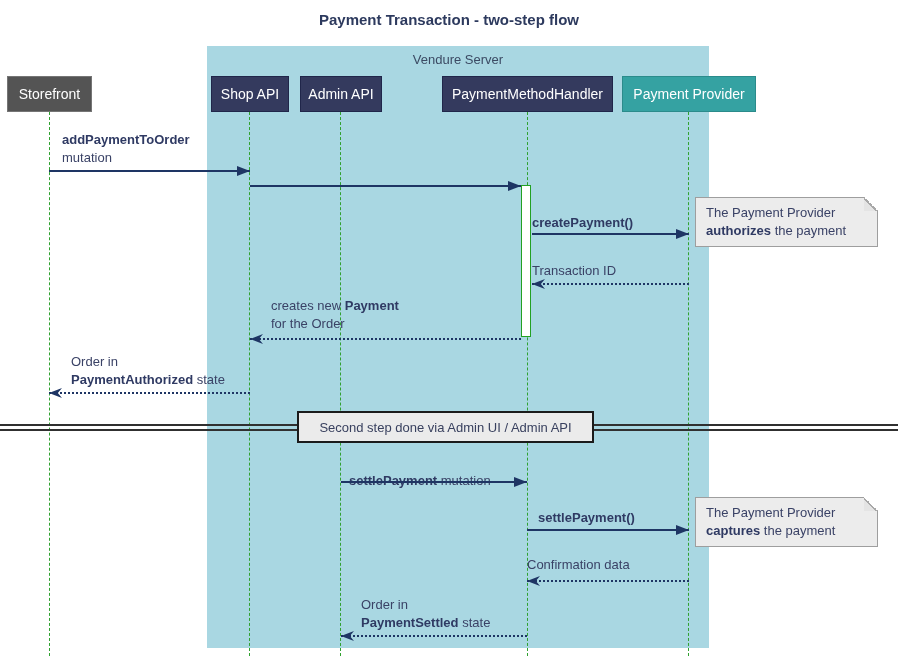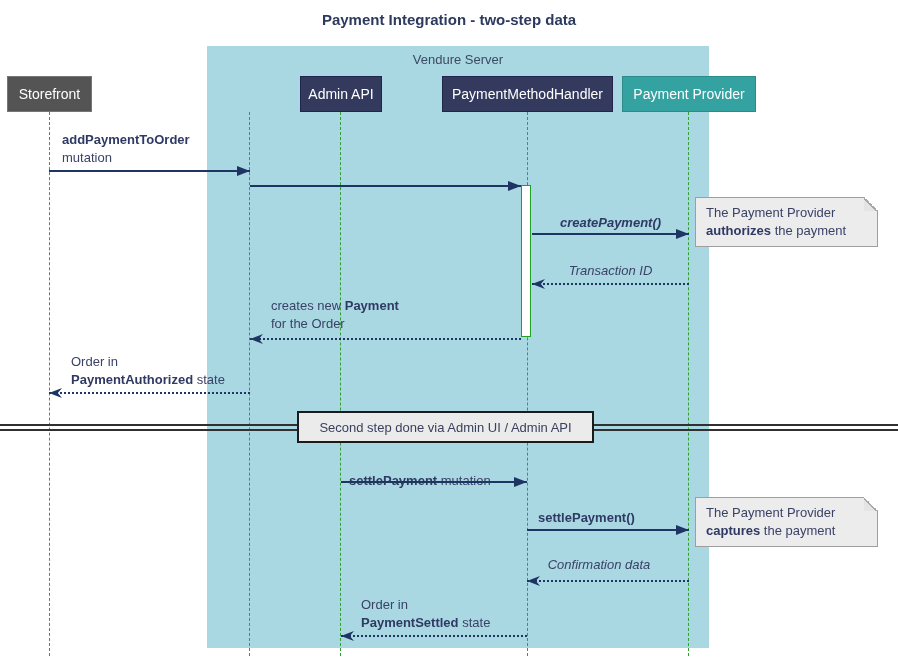--- a/index.html
+++ b/index.html
@@ -27,54 +27,57 @@
 
   .arrow{position:absolute;height:0;border-top:2px solid #1e3564;z-index:3;}
   .arrow.dotted{border-top-style:dotted;}
   .ah{position:absolute;width:13px;height:10px;background:#1e3564;z-index:3;}
   .ah.r{clip-path:polygon(0 0,100% 50%,0 100%);}
   .ah.lb{clip-path:polygon(100% 0,0 50%,100% 100%,68% 50%);}
 
   .mlabel{position:absolute;font-size:13px;color:#3a4266;line-height:18px;
     z-index:3;white-space:nowrap;}
   .mlabel b{color:#2f3a63;}
-  .center{text-align:center;font-style:italic;}
+  .center{text-align:left;}
 
   .note{position:absolute;left:695px;width:183px;height:50px;background:#ececec;
     border:1px solid #9e9e9e;box-sizing:border-box;padding:6px 10px;font-size:13px;
     line-height:18px;color:#3a4266;z-index:3;white-space:nowrap;}
   .note b{color:#2f3a63;}
   .fold{position:absolute;top:-1px;right:-1px;width:14px;height:14px;
     background:linear-gradient(to bottom left,#fff 50%,#a8a8a8 50%,#a8a8a8 58%,#e4e4e4 58%);}
 
   .divider-line{position:absolute;left:0;top:424px;width:898px;height:3px;
     border-top:2px solid #303030;border-bottom:2px solid #303030;z-index:3;}
   .divider-label{position:absolute;left:297px;top:411px;width:293px;height:28px;
     background:#ebebeb;border:2px solid #1b1b1b;z-index:4;display:flex;
     align-items:center;justify-content:center;font-size:13px;color:#39415f;}
 </style>
 </head>
 <body>
 
 <div class="canvas">
 
-  <div class="title">Payment Integration - two-step data</div>
+  <div class="title">Payment Transaction - two-step flow</div>
 
   <div class="frame">
     <div class="frame-label">Vendure Server</div>
   </div>
 
   <div class="lifeline" style="left:49px;"></div>
   <div class="lifeline" style="left:249px;"></div>
   <div class="lifeline" style="left:340px;"></div>
   <div class="lifeline" style="left:527px;"></div>
   <div class="lifeline" style="left:688px;"></div>
 
   <div class="participant p-gray" style="left:7px;width:85px;">
     <span>Storefront</span>
+  </div>
+  <div class="participant p-navy" style="left:211px;width:78px;">
+    <span>Shop API</span>
   </div>
   <div class="participant p-navy" style="left:300px;width:82px;">
     <span>Admin API</span>
   </div>
   <div class="participant p-navy" style="left:442px;width:171px;">
     <span>PaymentMethodHandler</span>
   </div>
   <div class="participant p-teal" style="left:622px;width:134px;">
     <span>Payment Provider</span>
   </div>

